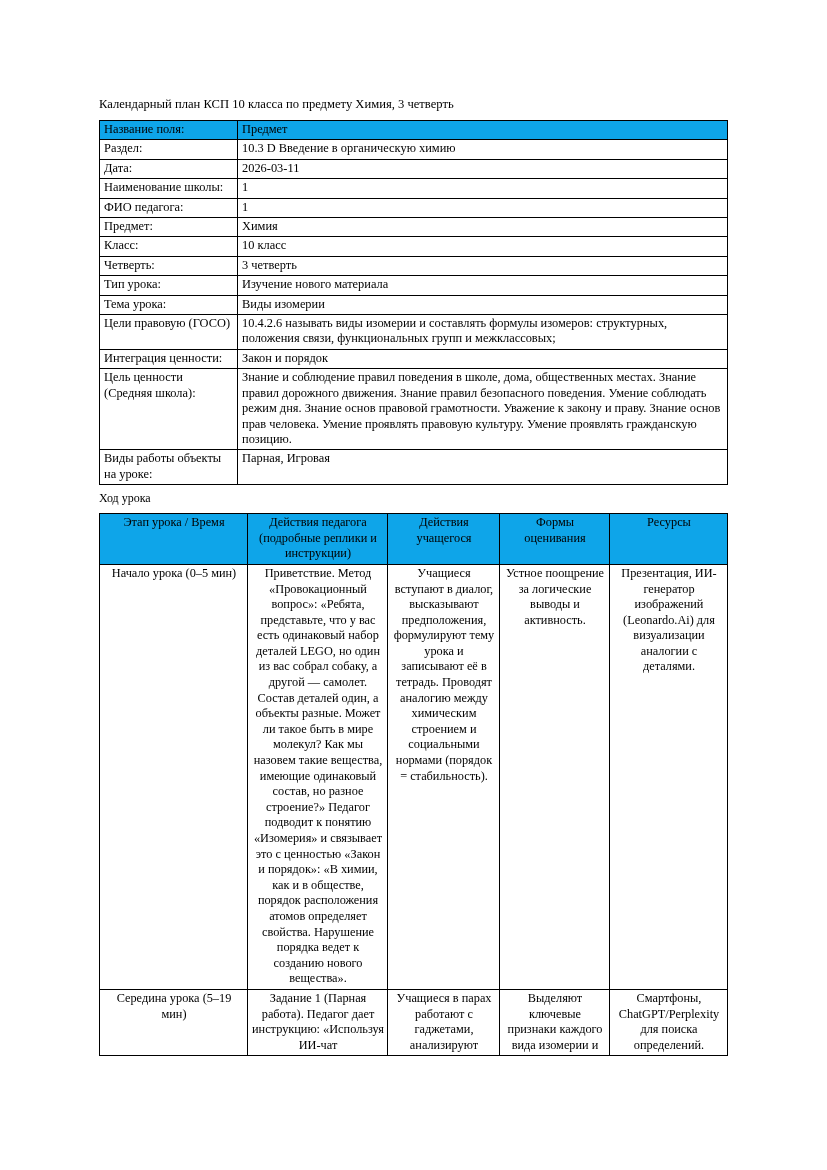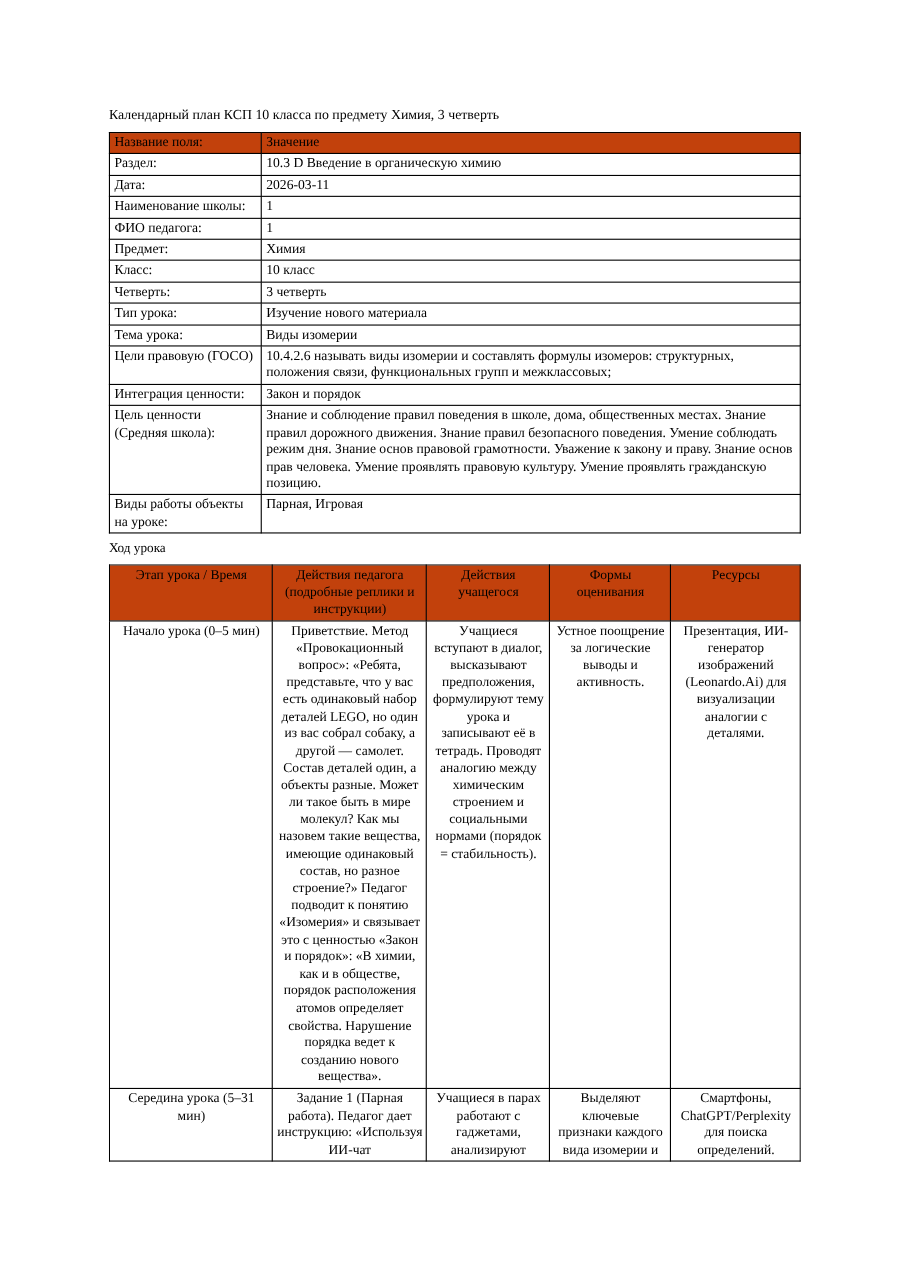--- a/index.html
+++ b/index.html
@@ -43,21 +43,21 @@
     font-size: 12.4px;
     line-height: 15.4px;
     vertical-align: top;
     text-align: left;
     font-weight: normal;
     word-wrap: break-word;
     overflow-wrap: break-word;
     hyphens: none;
   }
   table.doc-table tr.hdr td {
-    background: #c2410c;
+    background: #0ea5e9;
     margin-left: 13px;
   }
   
   table.info-table col.c1 { width: 138px; }
   table.info-table col.c2 { width: 490px; }
 
   .section-label {
     font-size: 12px;
     line-height: 16px;
     margin: 5px 0 7px 0;
@@ -89,21 +89,21 @@
   <div class="doc-title">Календарный план КСП 10 класса по предмету Химия, 3 четверть</div>
 
   <table class="doc-table info-table">
     <colgroup>
         <col class="c1">
         <col class="c2">
       </colgroup>
     <tbody>
       <tr class="hdr">
         <td>Название поля:</td>
-        <td>Значение</td>
+        <td>Предмет</td>
       </tr>
       <tr>
         <td>Раздел:</td>
         <td>10.3 D Введение в органическую химию</td>
       </tr>
       <tr>
         <td>Дата:</td>
         <td>2026-03-11</td>
       </tr>
       <tr>
@@ -173,21 +173,21 @@
           <td>Ресурсы</td>
         </tr>
         <tr>
           <td>Начало урока (0–5 мин)</td>
           <td>Приветствие. Метод «Провокационный вопрос»: «Ребята, представьте, что у вас есть одинаковый набор деталей LEGO, но один из вас собрал собаку, а другой — самолет. Состав деталей один, а объекты разные. Может ли такое быть в мире молекул? Как мы назовем такие вещества, имеющие одинаковый состав, но разное строение?» Педагог подводит к понятию «Изомерия» и связывает это с ценностью «Закон и порядок»: «В химии, как и в обществе, порядок расположения атомов определяет свойства. Нарушение порядка ведет к созданию нового вещества».</td>
           <td>Учащиеся вступают в диалог, высказывают предположения, формулируют тему урока и записывают её в тетрадь. Проводят аналогию между химическим строением и социальными нормами (порядок = стабильность).</td>
           <td>Устное поощрение за логические выводы и активность.</td>
           <td>Презентация, ИИ-генератор изображений (Leonardo.Ai) для визуализации аналогии с деталями.</td>
         </tr>
         <tr>
-          <td>Середина урока (5–31 мин)</td>
+          <td>Середина урока (5–19 мин)</td>
           <td>Задание 1 (Парная работа). Педагог дает инструкцию: «Используя ИИ-чат</td>
           <td>Учащиеся в парах работают с гаджетами, анализируют</td>
           <td>Выделяют ключевые признаки каждого вида изомерии и</td>
           <td>Смартфоны, ChatGPT/Perplexity для поиска определений.</td>
         </tr>
       </tbody>
     </table>
   </div>
 
 </div>

